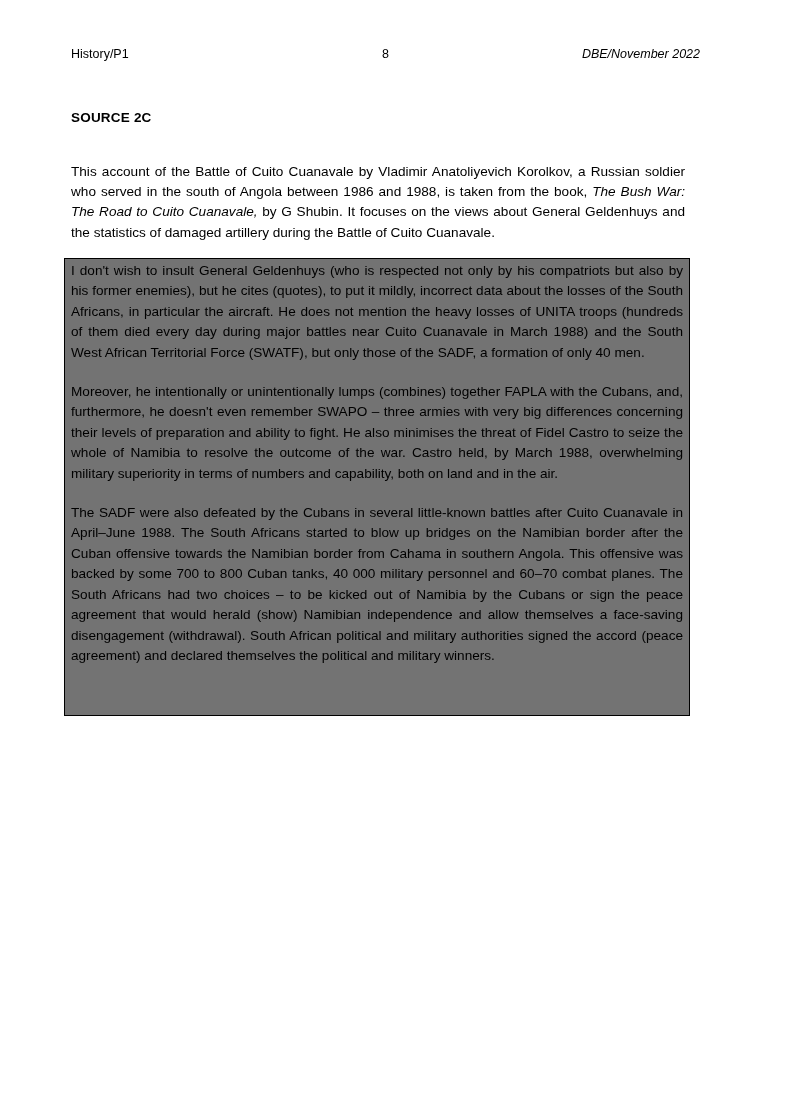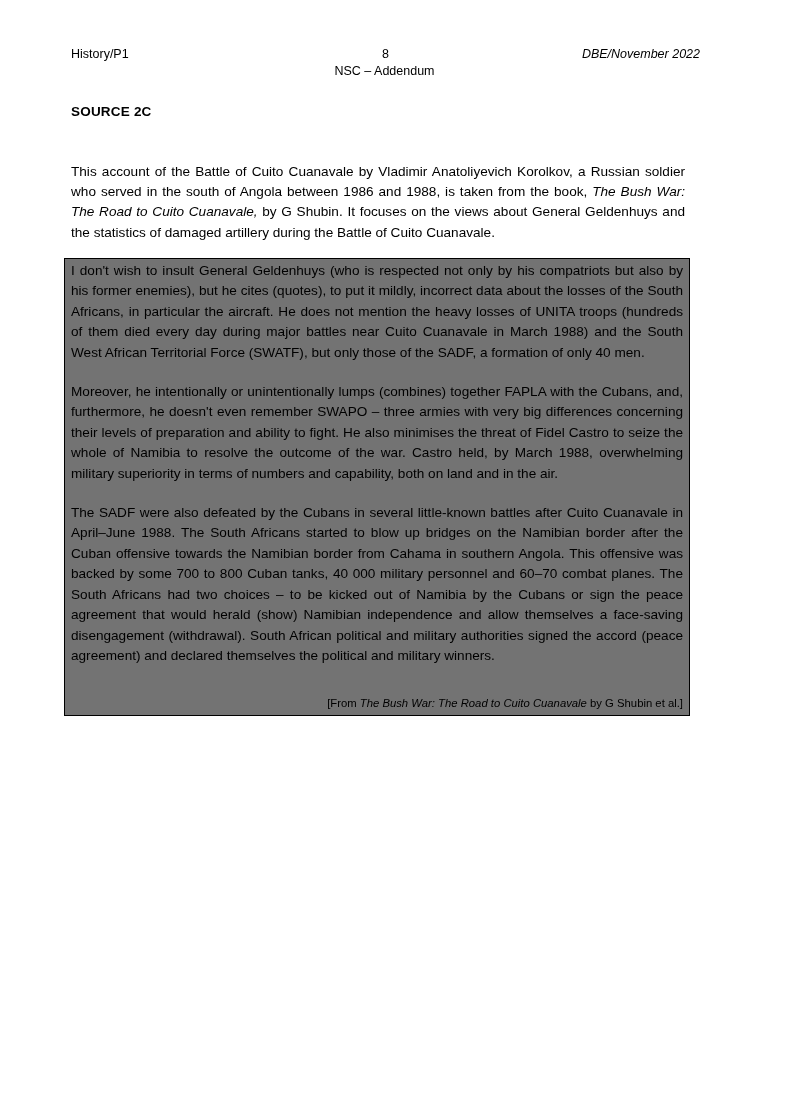--- a/index.html
+++ b/index.html
@@ -60,21 +60,21 @@
   }
   .hdr-subtitle {
     display: inline-block;
     margin-left: -2px;
   }
 
   
   .source-heading {
     position: absolute;
     left: 71px;
-    top: 104px;
+    top: 110px;
     font-size: 13.5px;
     font-weight: bold;
     letter-spacing: 0.2px;
   }
 
   
   .intro {
     position: absolute;
     left: 71px;
     top: 148px;
@@ -156,32 +156,28 @@
 <body>
 
 <div class="page">
 
   <div class="header">
     <div class="header-row1">
       <span class="hdr-left">History/P1</span>
       <span class="hdr-center">8</span>
       <span class="hdr-right">DBE/November 2022</span>
     </div>
-    <div class="header-row2">
-      <span class="hdr-subtitle">NSC – Addendum</span>
-    </div>
   </div>
 
   <div class="source-heading">SOURCE 2C</div>
 
   <p class="intro"><span>This account of the Battle of Cuito Cuanavale by Vladimir Anatoliyevich Korolkov, a Russian soldier who served in the south of Angola between 1986 and 1988, is taken from the book, </span><span class="title-italic">The Bush War: The Road to Cuito Cuanavale,</span><span> by G Shubin. It focuses on the views about General Geldenhuys and the statistics of damaged artillery during the Battle of Cuito Cuanavale.</span></p>
 
   <div class="extract-box">
     <div class="extract-inner">
       <p class="extract-p">I don't wish to insult General Geldenhuys (who is respected not only by his compatriots but also by his former enemies), but he cites (quotes), to put it mildly, incorrect data about the losses of the South Africans, in particular the aircraft. He does not mention the heavy losses of UNITA troops (hundreds of them died every day during major battles near Cuito Cuanavale in March 1988) and the South West African Territorial Force (SWATF), but only those of the SADF, a formation of only 40 men.</p>
       <p class="extract-p">Moreover, he intentionally or unintentionally lumps (combines) together FAPLA with the Cubans, and, furthermore, he doesn't even remember SWAPO – three armies with very big differences concerning their levels of preparation and ability to fight. He also minimises the threat of Fidel Castro to seize the whole of Namibia to resolve the outcome of the war. Castro held, by March 1988, overwhelming military superiority in terms of numbers and capability, both on land and in the air.</p>
       <p class="extract-p">The SADF were also defeated by the Cubans in several little-known battles after Cuito Cuanavale in April–June 1988. The South Africans started to blow up bridges on the Namibian border after the Cuban offensive towards the Namibian border from Cahama in southern Angola. This offensive was backed by some 700 to 800 Cuban tanks, 40 000 military personnel and 60–70 combat planes. The South Africans had two choices – to be kicked out of Namibia by the Cubans or sign the peace agreement that would herald (show) Namibian independence and allow themselves a face-saving disengagement (withdrawal). South African political and military authorities signed the accord (peace agreement) and declared themselves the political and military winners.</p>
-      <div class="attribution"><span>[From </span><span class="title-italic">The Bush War: The Road to Cuito Cuanavale</span><span> by G Shubin et al.]</span></div>
     </div>
   </div>
 
 
 </div>
 
 </body></html>

